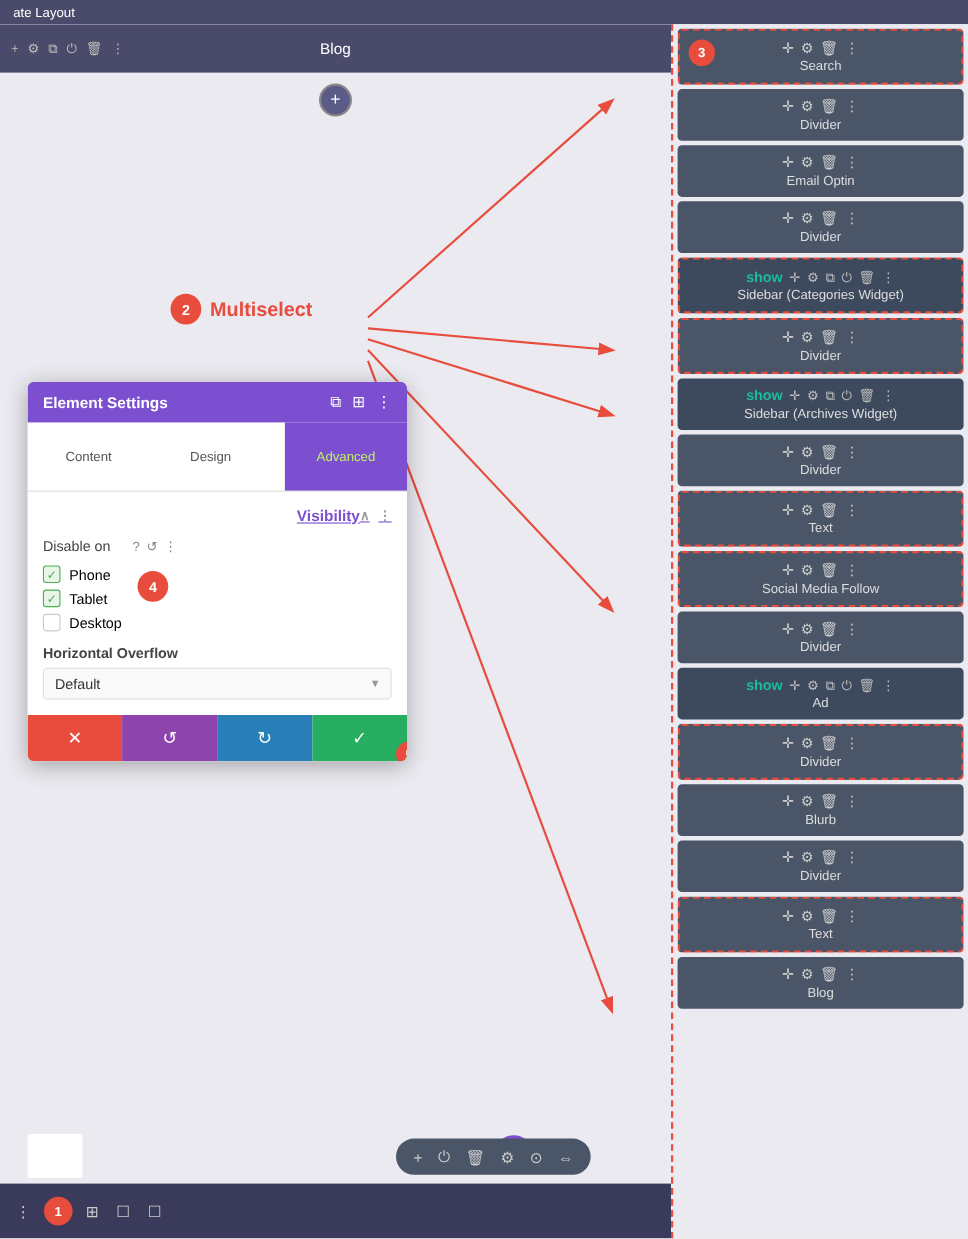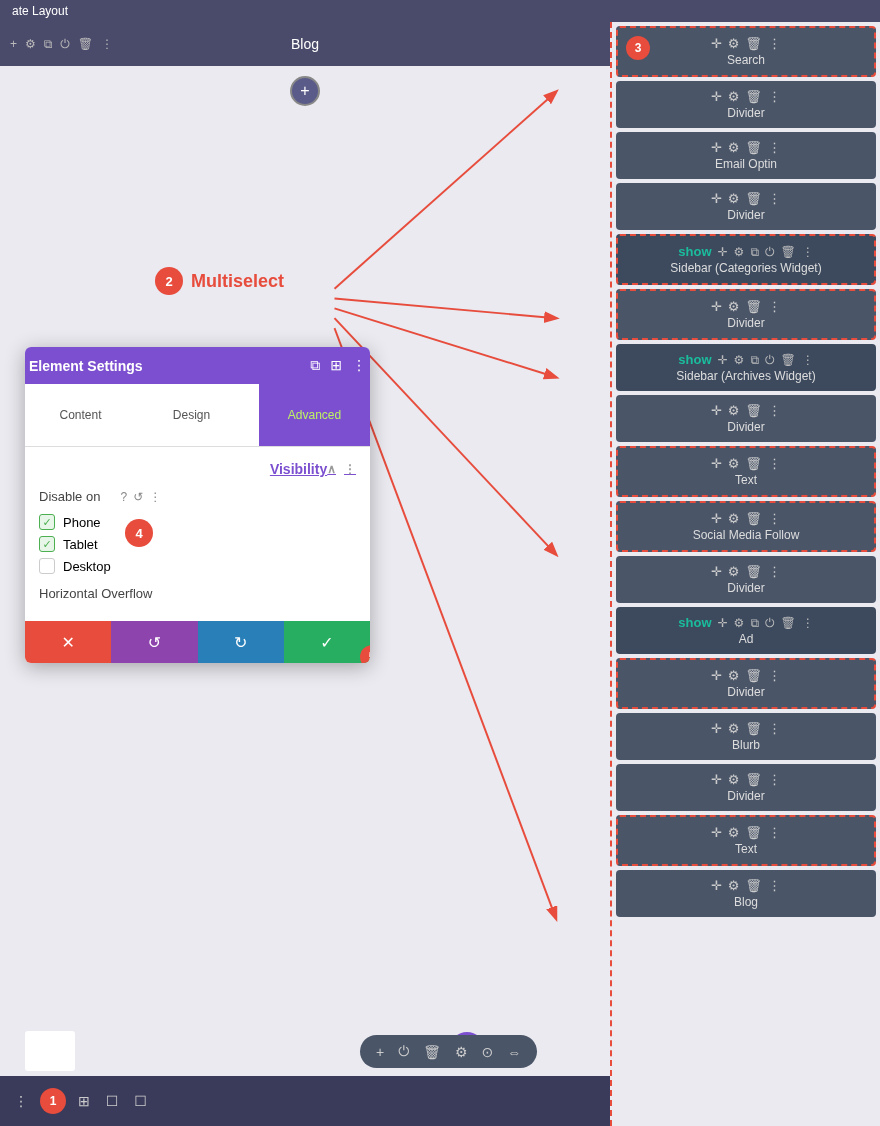--- a/index.html
+++ b/index.html
@@ -110,21 +110,21 @@
       width: 345px;
       background: #fff;
       border-radius: 6px;
       box-shadow: 0 4px 20px rgba(0,0,0,0.3);
       overflow: hidden;
       z-index: 10;
     }
     .es-header {
       background: #7b4fcf;
       color: #fff;
-      padding: 10px 4px;
+      padding: 10px 14px;
       display: flex;
       align-items: center;
       justify-content: space-between;
     }
     .es-header-title {
       font-size: 14px;
       font-weight: 600;
     }
     .es-header-icons {
       display: flex;
@@ -204,21 +204,21 @@
     }
     .cb-check {
       color: #4caf50;
       font-size: 11px;
     }
 
     .overflow-label {
       font-size: 13px;
       color: #444;
       margin: 12px 0 6px;
-      font-weight: 400;
+      font-weight: 700;
     }
     .overflow-select {
       width: 100%;
       border: 1px solid #ddd;
       border-radius: 4px;
       padding: 6px 10px;
       font-size: 13px;
       color: #333;
       background: #f9f9f9;
       appearance: none;
@@ -507,20 +507,30 @@
         </div>
 
         <div class="checkbox-row">
           <div class="cb-box"></div>
           <span>Desktop</span>
         </div>
 
         <div class="overflow-label">
           <span>Horizontal Overflow</span>
         </div>
+        <div class="select-wrapper">
+          <select class="overflow-select">
+            <option>Default</option>
+            <option>Hidden</option>
+            <option>Scroll</option>
+            <option>Auto</option>
+            <option>Visible</option>
+          </select>
+          <span class="select-arrow">▼</span>
+        </div>
       </div>
 
       <div class="action-buttons">
         <div class="act-btn red">
           <span>✕</span>
         </div>
         <div class="act-btn purple">
           <span>↺</span>
         </div>
         <div class="act-btn blue">

